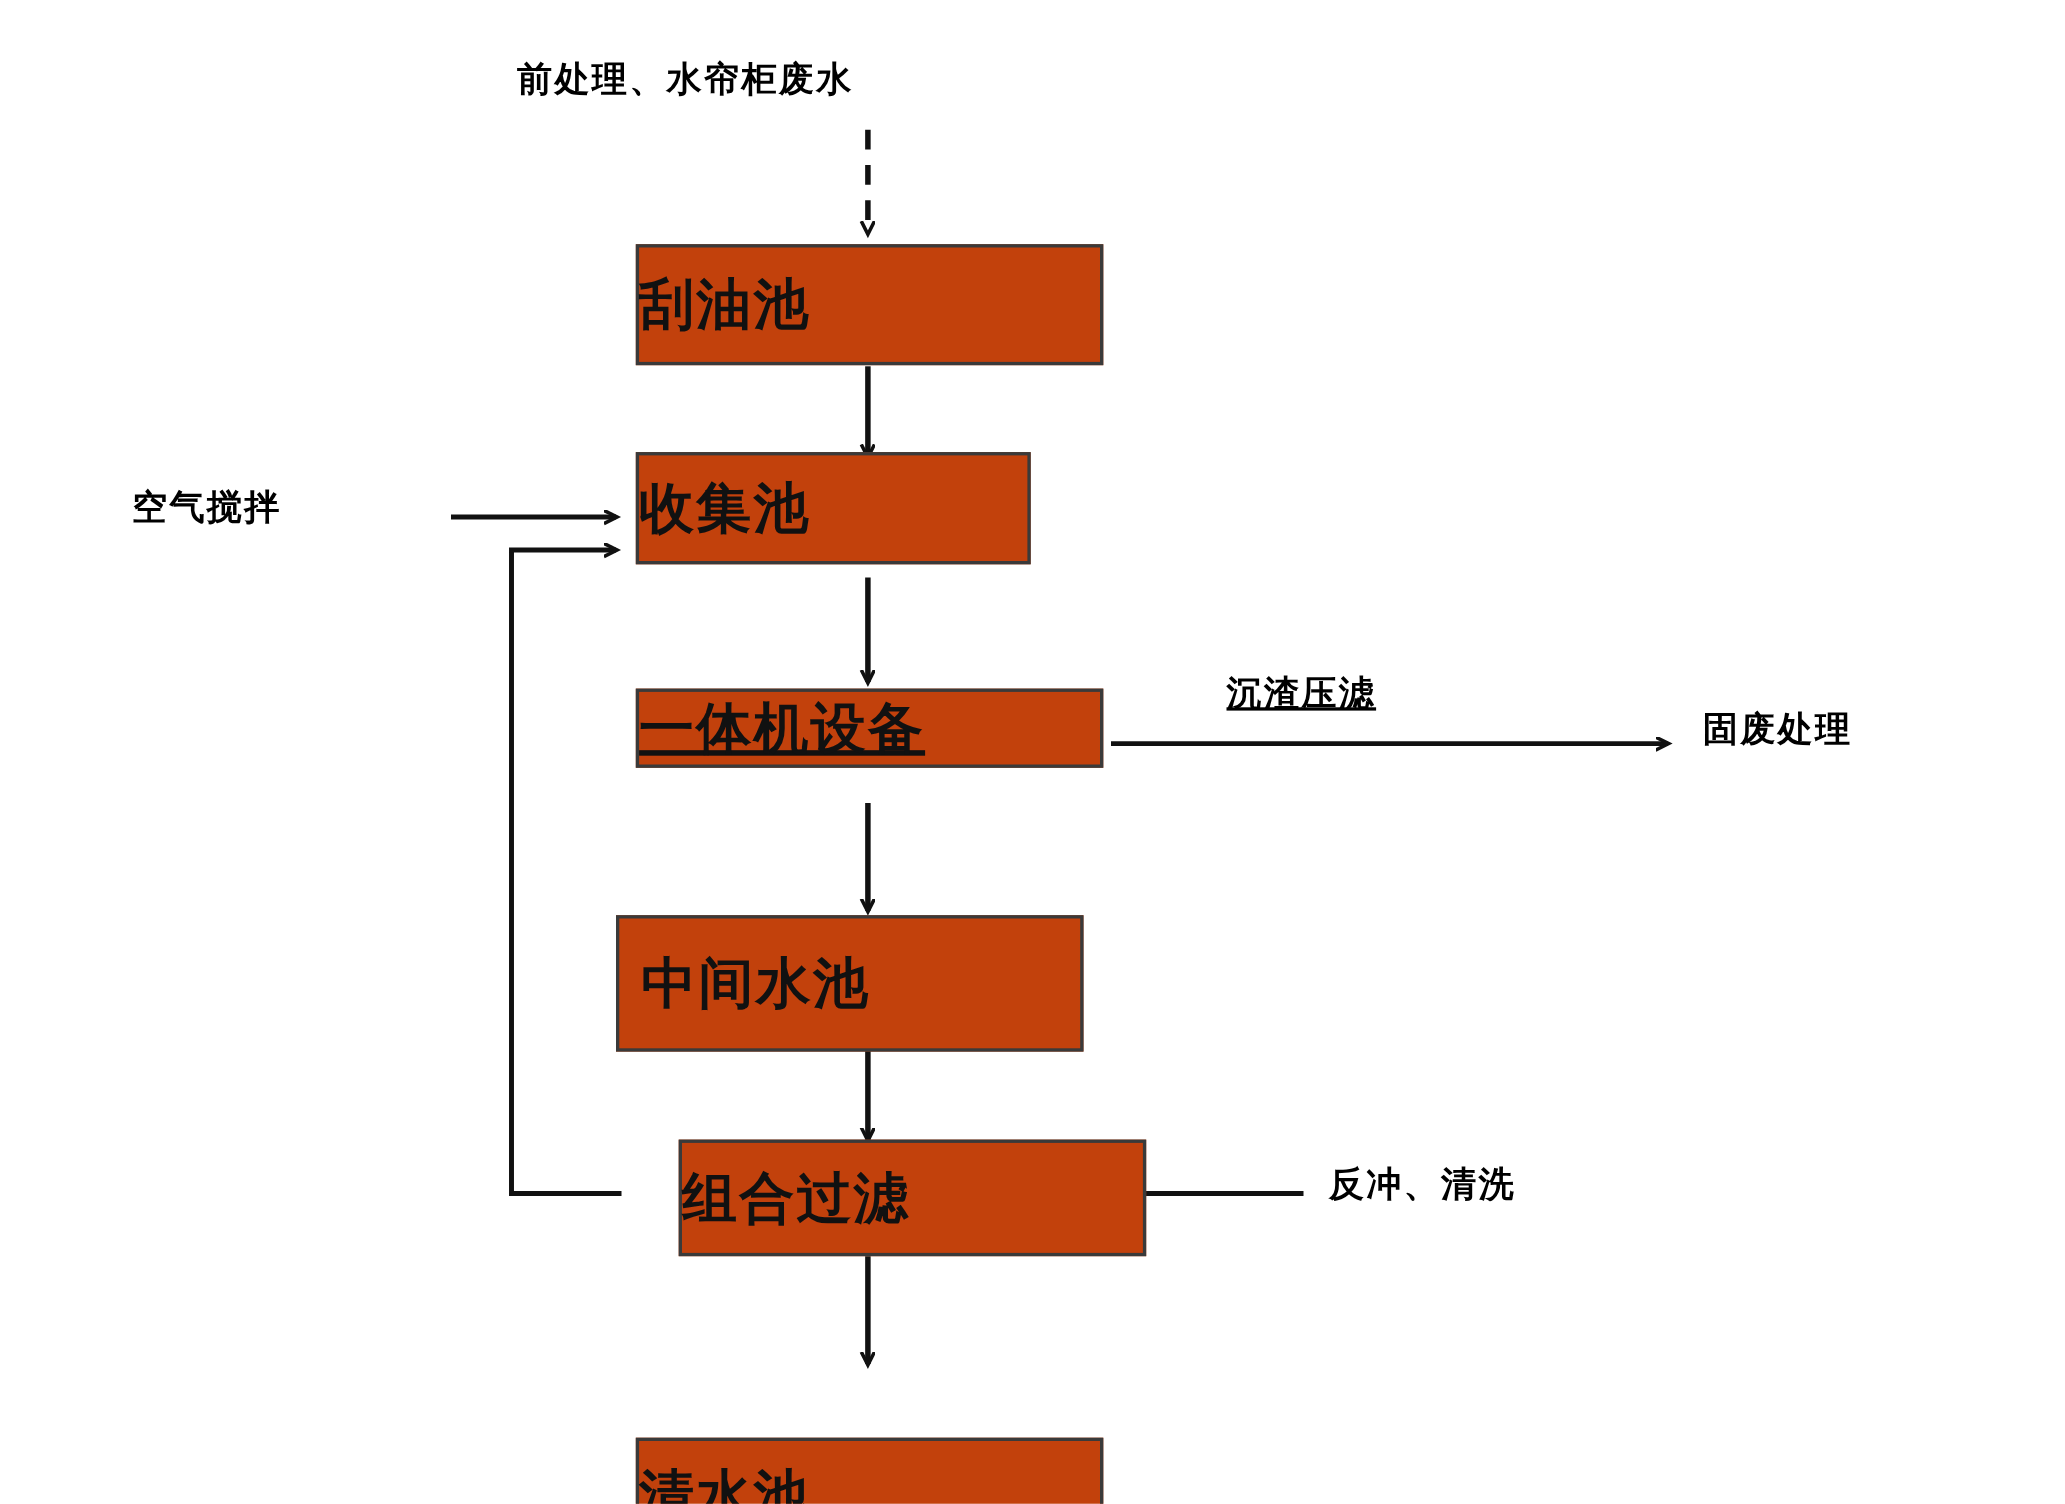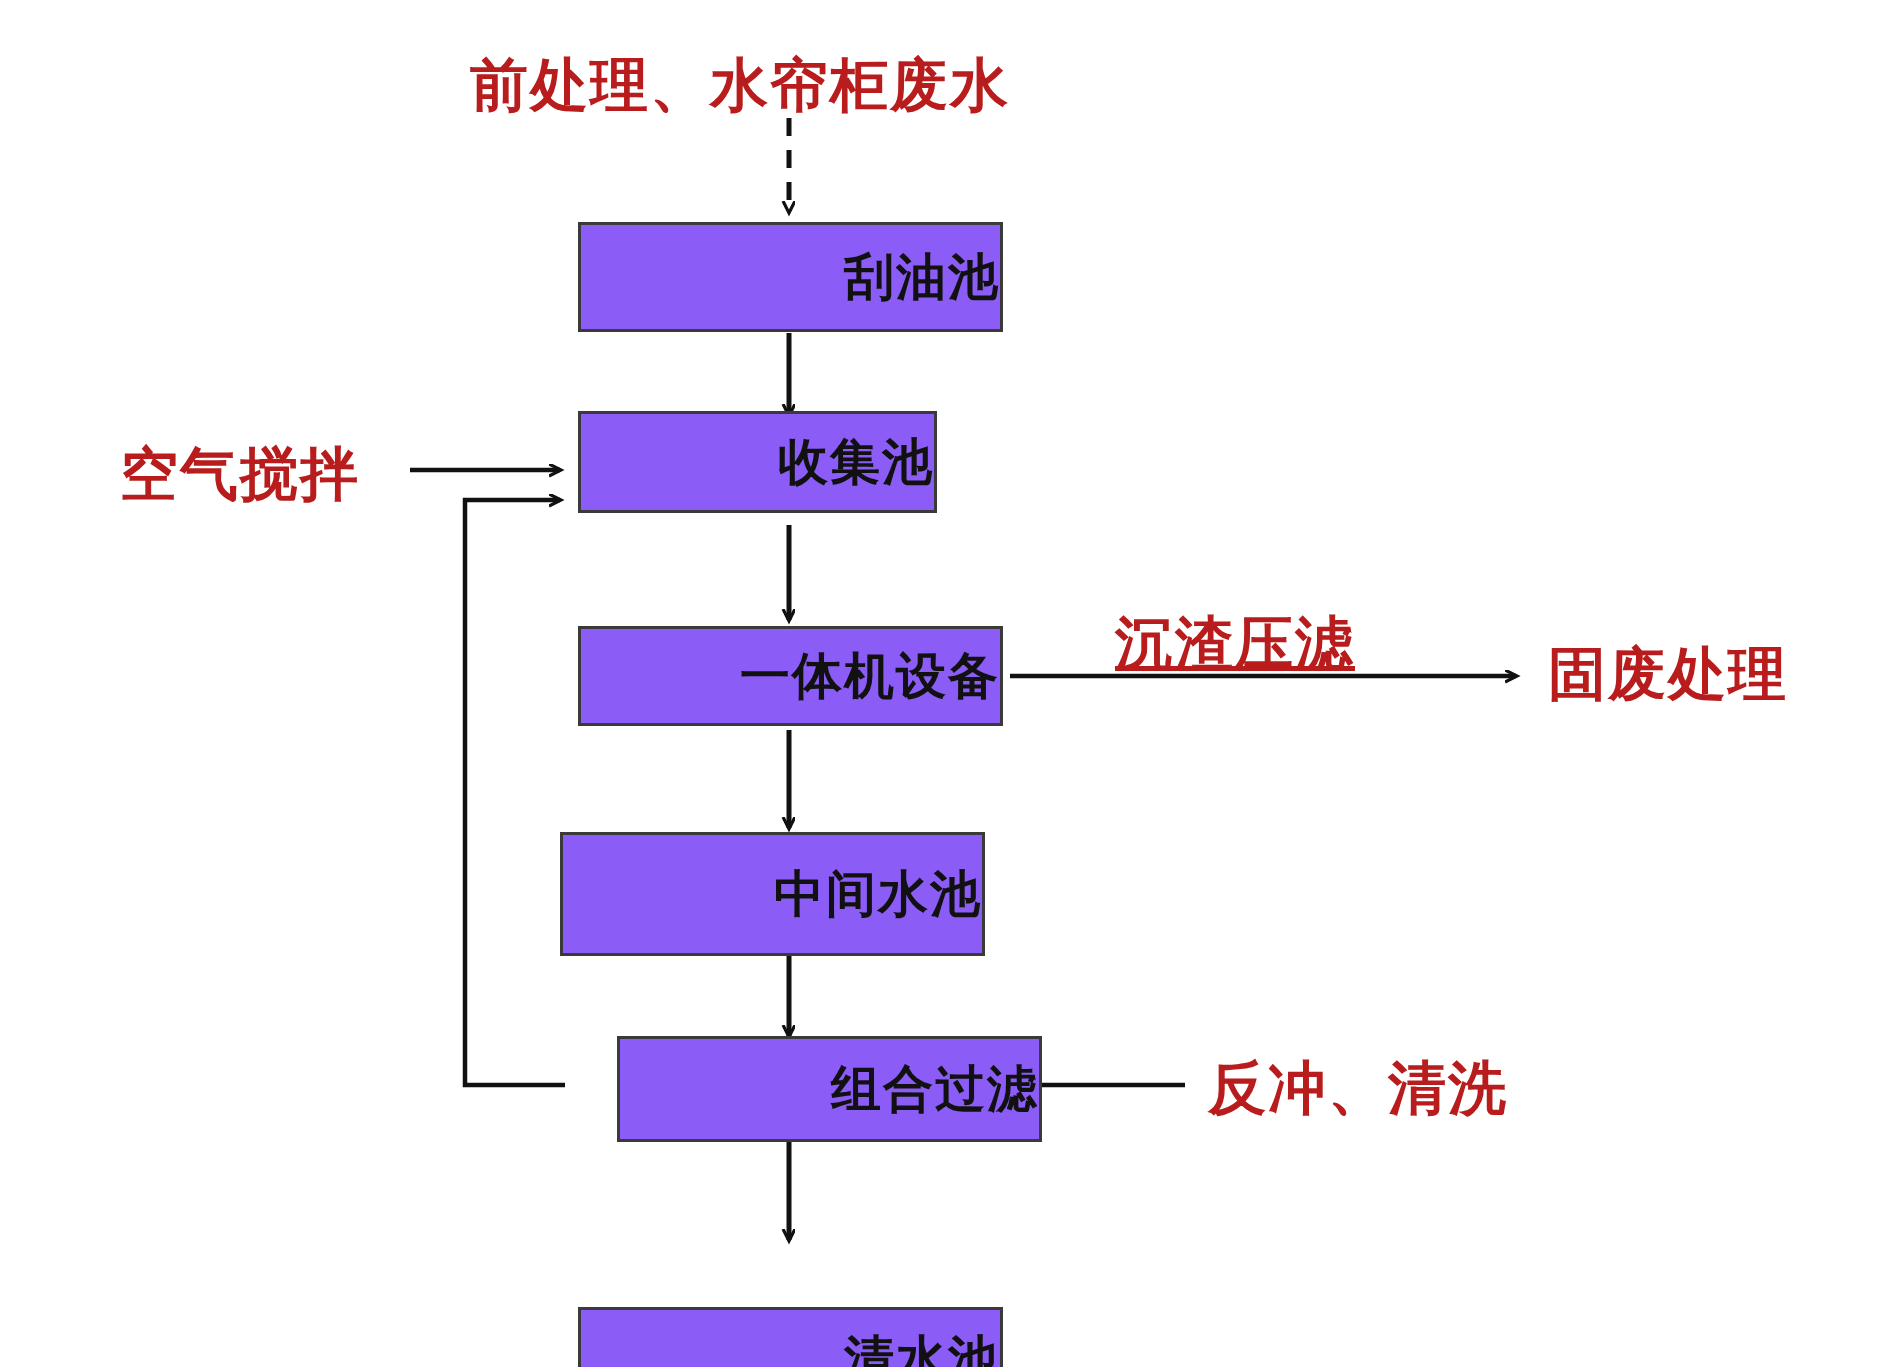--- a/index.html
+++ b/index.html
@@ -1,24 +1,24 @@
 <!DOCTYPE html>
 <html><head>
 <meta charset="utf-8">
 <style>
   html,body{margin:0;padding:0;background:#ffffff;}
   body{width:1877px;height:1367px;position:relative;overflow:hidden;
        font-family:"Liberation Sans","DejaVu Sans",sans-serif;color:#111;}
   #stage{position:absolute;inset:0;}
   svg#wires{position:absolute;left:0;top:0;width:1877px;height:1367px;}
-  .node{position:absolute;box-sizing:border-box;border:3px solid #3a3a3a;background:#8b5cf6;
-        display:flex;align-items:center;justify-content:flex-end;}
+  .node{position:absolute;box-sizing:border-box;border:3px solid #3a3a3a;background:#c2410c;
+        display:flex;align-items:center;justify-content:flex-start;}
   .node span{font-size:50px;font-weight:700;letter-spacing:2px;line-height:1;color:#111;}
-  .flabel{position:absolute;font-size:58px;font-weight:700;letter-spacing:2px;
-          line-height:1;color:#b91c1c;white-space:nowrap;}
+  .flabel{position:absolute;font-size:32px;font-weight:700;letter-spacing:2px;
+          line-height:1;color:#000000;white-space:nowrap;}
 </style>
 </head>
 <body>
 
 <div id="stage">
 
   <svg id="wires" viewBox="0 0 1877 1367" xmlns="http://www.w3.org/2000/svg">
     <defs>
       <marker id="ah" markerWidth="16" markerHeight="16" refX="11" refY="6" orient="auto" markerUnits="userSpaceOnUse">
         <path d="M0,0 L12,6 L0,12" fill="none" stroke="#111" stroke-width="3.2"></path>
@@ -48,21 +48,21 @@
   <div class="flabel" style="left:470px;top:56px;">前处理、水帘柜废水</div>
 
   <div class="node" style="left:578px;top:222px;width:425px;height:110px;">
     <span>刮油池</span>
   </div>
 
   <div class="node" style="left:578px;top:411px;width:359px;height:102px;">
     <span>收集池</span>
   </div>
 
-  <div class="node" style="left:578px;top:626px;width:425px;height:100px;">
+  <div class="node" style="left:578px;top:626px;width:425px;height:72px;text-decoration:underline;">
     <span>一体机设备</span>
   </div>
 
   <div class="node" style="left:560px;top:832px;width:425px;height:124px;padding-left:20px;">
     <span>中间水池</span>
   </div>
 
   <div class="node" style="left:578px;top:1036px;width:425px;height:106px;margin-left:39px;">
     <span>组合过滤</span>
   </div>

